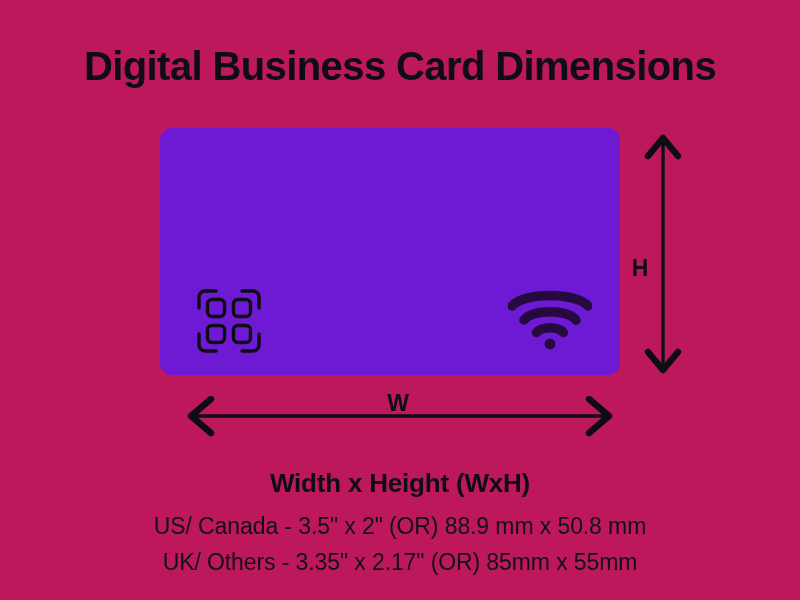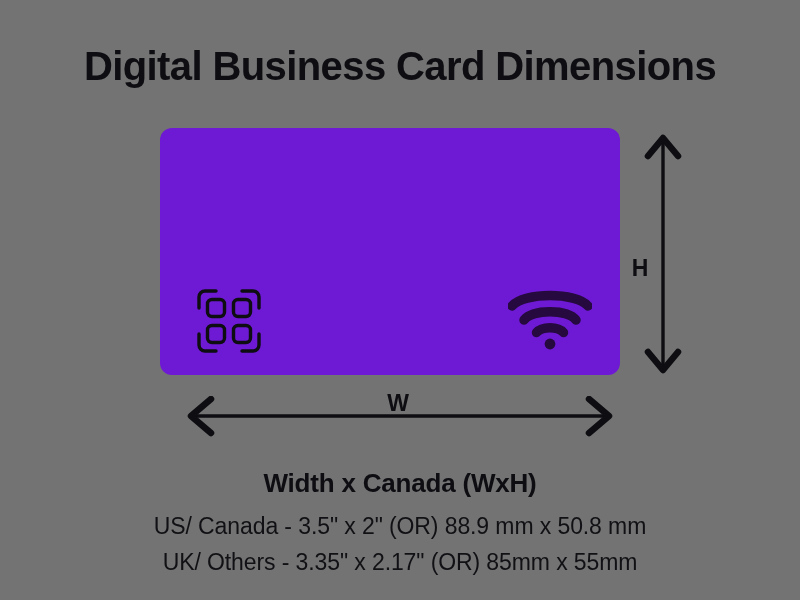--- a/index.html
+++ b/index.html
@@ -11,21 +11,21 @@
     height: 600px;
     background: #ffffff;
     font-family: "Liberation Sans", sans-serif;
     overflow: hidden;
   }
 
   #stage {
     position: relative;
     width: 800px;
     height: 600px;
-    background: #737373;
+    background: #be185d;
   }
 
   
   #page-title {
     position: absolute;
     left: 0;
     top: 44px;
     width: 800px;
     text-align: center;
     font-size: 40px;
@@ -181,18 +181,18 @@
   <div id="width-dim">
     <svg width="436" height="42" viewBox="0 0 436 42" fill="none" xmlns="http://www.w3.org/2000/svg">
       <line x1="9" y1="20" x2="427" y2="20" stroke="#0d0d12" stroke-width="3.4"></line>
       <path d="M29 3 L9 20 L29 37" stroke="#0d0d12" stroke-width="6.5" stroke-linecap="round" stroke-linejoin="round" fill="none"></path>
       <path d="M407 3 L427 20 L407 37" stroke="#0d0d12" stroke-width="6.5" stroke-linecap="round" stroke-linejoin="round" fill="none"></path>
     </svg>
   </div>
   <div id="width-label">W</div>
 
   <div id="caption-block">
-    <div class="caption-heading">Width x Canada (WxH)</div>
+    <div class="caption-heading">Width x Height (WxH)</div>
     <div class="caption-line first">US/ Canada - 3.5" x 2" (OR) 88.9 mm x 50.8 mm</div>
     <div class="caption-line">UK/ Others - 3.35" x 2.17" (OR) 85mm x 55mm</div>
   </div>
 
 </div>
 
 </body></html>

